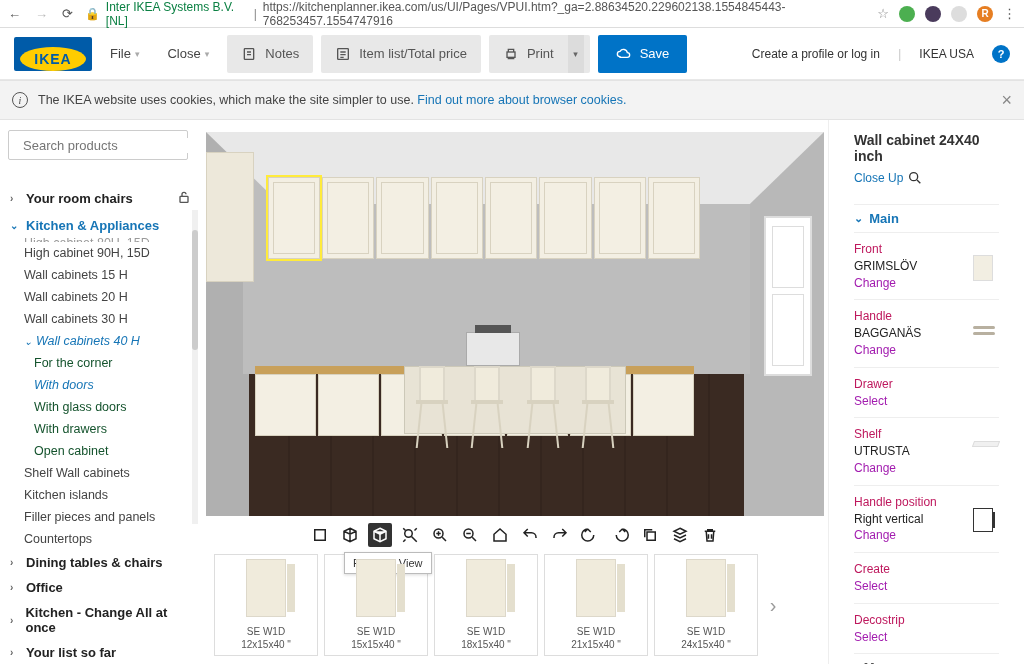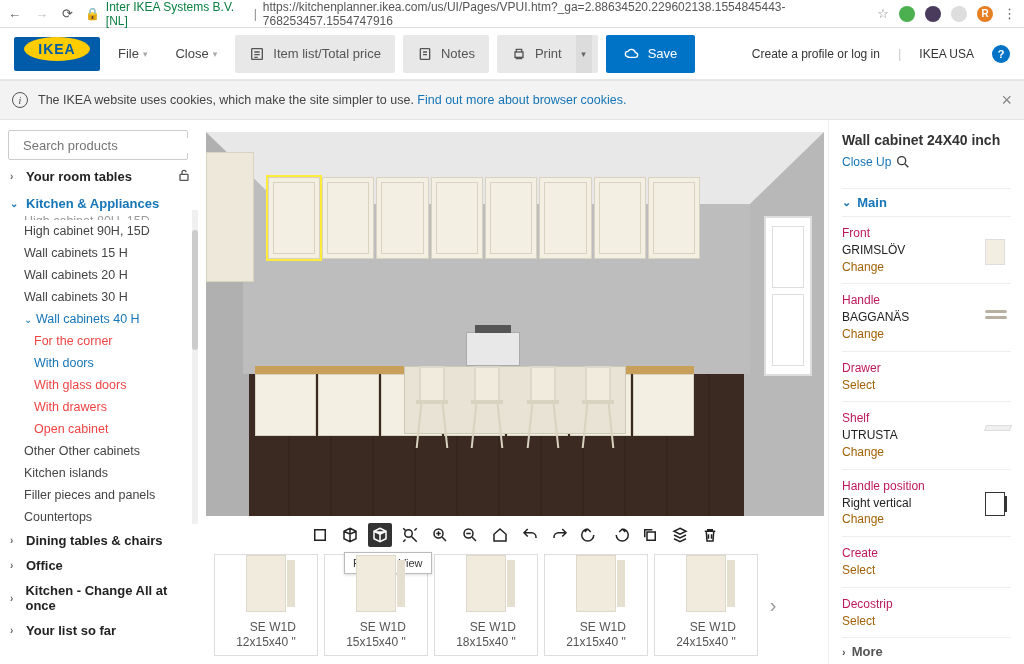--- a/index.html
+++ b/index.html
@@ -8,55 +8,55 @@
 
 .browser-bar { height: 28px; display: flex; align-items: center; padding: 0 8px; gap: 12px; border-bottom: 1px solid #ddd; background: #fff; }
 .browser-bar .nav-icons { display: flex; gap: 14px; color: #555; }
 .browser-bar .url-area { display: flex; align-items: center; gap: 6px; font-size: 12px; color: #333; flex: 1; }
 .browser-bar .url-area .cert { color: #0b8043; }
 .browser-bar .right-icons { display: flex; gap: 10px; align-items: center; }
 .ext-icon { width: 16px; height: 16px; border-radius: 50%; display: inline-block; }
 
 
 .top-toolbar { height: 52px; display: flex; align-items: center; padding: 0 14px; gap: 8px; border-bottom: 1px solid #e8e8e8; }
-.ikea-logo { width: 86px; height: 34px; background: #005ba8; border-radius: 2px; display: flex; align-items: flex-start; justify-content: center; }
+.ikea-logo { width: 78px; height: 34px; background: #005ba8; border-radius: 2px; display: flex; align-items: flex-end; justify-content: center; }
 .ikea-logo-inner { width: 66px; height: 24px; background: #fc0; border-radius: 50%; display: flex; align-items: center; justify-content: center; font-weight: 900; color: #005ba8; font-size: 14px; letter-spacing: 1px; }
 .menu-btn { padding: 6px 10px; font-size: 13px; color: #444; display: flex; align-items: center; gap: 4px; cursor: pointer; }
 .menu-btn .chev { font-size: 9px; color: #aaa; }
 .tool-btn { height: 38px; padding: 0 14px; background: #e8e8e8; border-radius: 2px; display: flex; align-items: center; gap: 8px; color: #555; font-size: 13px; cursor: pointer; }
 .tool-btn.print { padding-right: 6px; }
 .tool-btn .dd { width: 16px; height: 38px; background: #dcdcdc; margin-left: 6px; display: flex; align-items: center; justify-content: center; font-size: 9px; color: #666; }
 .save-btn { height: 38px; padding: 0 18px; background: #0073c7; color: #fff; border-radius: 2px; display: flex; align-items: center; gap: 8px; font-size: 13px; cursor: pointer; }
 .toolbar-spacer { flex: 1; }
 .top-link { font-size: 12px; color: #333; padding: 0 10px; }
 .help-badge { width: 18px; height: 18px; border-radius: 50%; background: #0073c7; color: #fff; display: flex; align-items: center; justify-content: center; font-size: 11px; font-weight: bold; }
 
 
 .cookie-bar { height: 40px; background: #f3f3f3; border-top: 1px solid #e3e3e3; border-bottom: 1px solid #e3e3e3; display: flex; align-items: center; padding: 0 12px; gap: 10px; font-size: 12.5px; color: #444; }
 .cookie-bar .info-ico { width: 16px; height: 16px; border: 1.5px solid #555; border-radius: 50%; display: flex; align-items: center; justify-content: center; font-size: 10px; font-style: italic; font-family: serif; }
 .cookie-bar a { color: #1675b6; text-decoration: none; }
 .cookie-bar .close-x { margin-left: auto; color: #888; font-size: 18px; cursor: pointer; }
 
 
 .main { display: flex; height: calc(664px - 28px - 52px - 40px); }
 .left-panel { width: 198px; padding: 10px 4px 10px 8px; overflow: hidden; position: relative; }
-.search-box { height: 30px; border: 1px solid #ccc; border-radius: 2px; display: flex; align-items: center; padding: 0 8px; gap: 6px; color: #888; margin-bottom: 2px; margin-right: 6px; }
+.search-box { height: 30px; border: 1px solid #ccc; border-radius: 2px; display: flex; align-items: center; padding: 0 8px; gap: 6px; color: #888; margin-bottom: 24px; margin-right: 6px; }
 .search-box input { border: none; outline: none; font-size: 13px; flex: 1; }
 
 .cat-row { display: flex; align-items: center; gap: 6px; padding: 5px 2px; font-size: 13px; cursor: pointer; }
 .cat-row.top { font-weight: bold; color: #222; }
 .cat-row.active { color: #1675b6; font-weight: bold; }
 .cat-row .chev { font-size: 10px; color: #666; width: 10px; }
 .cat-row .chev.open { color: #1675b6; }
 .cat-row .lock { margin-left: auto; color: #555; }
 .sub-list { margin-left: 14px; }
 .sub-item { padding: 4px 2px; font-size: 12.5px; color: #444; cursor: pointer; }
-.sub-item.sel { color: #1675b6; }
+.sub-item.sel { color: #1675b6; font-style: italic; }
 .sub-sub { margin-left: 10px; }
-.sub-sub .sub-item { color: #ef4444; }
+.sub-sub .sub-item { color: #14532d; }
 .sub-sub .sub-item.sel { color: #1675b6; }
 .scroll-track { position: absolute; right: 0; top: 90px; bottom: 140px; width: 6px; background: #f0f0f0; }
 .scroll-thumb { width: 6px; height: 120px; background: #ccc; border-radius: 3px; margin-top: 20px; }
 
 
 .center { flex: 1; display: flex; flex-direction: column; padding: 12px 4px 0 8px; }
 .viewport { flex: 1; background: #a6a6a6; position: relative; overflow: hidden; }
 .ceiling { position: absolute; left: 0; right: 0; top: 0; height: 72px; background: #e8e8e8; clip-path: polygon(0 0, 100% 0, 88% 100%, 12% 100%); }
 .back-wall { position: absolute; left: 6%; right: 12%; top: 36px; bottom: 142px; background: #bdbdbd; }
 .left-wall { position: absolute; left: 0; width: 7%; top: 0; bottom: 0; background: #b0b0b0; }
@@ -94,34 +94,34 @@
 .icon-row { height: 38px; display: flex; align-items: center; justify-content: center; gap: 6px; position: relative; }
 .ico { width: 24px; height: 24px; display: flex; align-items: center; justify-content: center; cursor: pointer; color: #222; }
 .ico.active { background: #333; color: #fff; border-radius: 2px; }
 .tooltip { position: absolute; top: 36px; left: 138px; background: #fff; border: 1px solid #bbb; padding: 4px 8px; font-size: 11px; box-shadow: 0 1px 3px rgba(0,0,0,0.15); }
 
 
 .thumbs { display: flex; gap: 6px; padding: 0 8px 8px; align-items: center; }
 .thumb { width: 104px; height: 102px; border: 1px solid #ddd; display: flex; flex-direction: column; align-items: center; justify-content: flex-end; padding-bottom: 4px; cursor: pointer; }
 .thumb-img { width: 40px; height: 58px; background: #f0ebdc; border: 1px solid #ddd8ca; margin-bottom: 8px; position: relative; }
 .thumb-img::after { content: ''; position: absolute; right: -10px; top: 4px; bottom: 4px; width: 8px; background: #e4dfce; }
-.thumb-label { font-size: 12px; color: #555; text-align: right; line-height: 1.3; }
+.thumb-label { font-size: 10px; color: #555; text-align: center; line-height: 1.3; }
 .thumb-nav { width: 18px; color: #999; font-size: 20px; cursor: pointer; text-align: center; }
 
 
-.right-panel { width: 196px; padding: 12px 13px; border-left: 1px solid #eee; overflow: hidden; }
+.right-panel { width: 196px; padding: 12px 25px; border-left: 1px solid #eee; overflow: hidden; }
 .right-panel h3 { font-size: 14px; font-weight: bold; margin-bottom: 6px; }
 .closeup { color: #1675b6; font-size: 12px; display: flex; align-items: center; gap: 4px; cursor: pointer; margin-bottom: 18px; }
 .section-hdr { display: flex; align-items: center; gap: 6px; color: #1675b6; font-weight: bold; font-size: 13px; padding: 6px 0; border-top: 1px solid #eee; cursor: pointer; }
 .section-hdr.gray { color: #555; }
 .prop { border-top: 1px solid #eee; padding: 8px 0; display: flex; align-items: center; justify-content: space-between; gap: 6px; }
 .prop-text { font-size: 12px; line-height: 1.4; }
 .prop-text .lbl { color: #be185d; }
 .prop-text .val { color: #222; }
-.prop-text .act { color: #a16207; cursor: pointer; }
+.prop-text .act { color: #a21caf; cursor: pointer; }
 .prop-ico { width: 26px; height: 22px; }
 .swatch-front { width: 20px; height: 26px; background: #f2eee2; border: 1px solid #ddd; }
 .swatch-handle::before, .swatch-handle::after { content: ''; display: block; width: 22px; height: 3px; background: #b8b0a0; border-radius: 2px; margin: 3px 0; }
 .swatch-shelf { width: 26px; height: 6px; background: #f0f0f0; border: 1px solid #ddd; transform: skewX(-20deg); }
 .swatch-pos { width: 20px; height: 24px; border: 1.5px solid #333; position: relative; }
 .swatch-pos::after { content: ''; position: absolute; right: -3px; top: 3px; bottom: 3px; width: 2px; background: #333; }
 
 svg { width: 16px; height: 16px; }
 .ico svg { width: 18px; height: 18px; }
 </style>
@@ -157,31 +157,31 @@
   <div class="menu-btn">
       <span>File</span>
       <span class="chev">▾</span>
     </div>
   <div class="menu-btn">
       <span>Close</span>
       <span class="chev">▾</span>
     </div>
   <div class="tool-btn">
     <svg viewBox="0 0 24 24" fill="none" stroke="currentColor" stroke-width="2">
+        <rect x="5" y="4" width="14" height="16" rx="1"></rect>
+        <path d="M9 9h6M9 13h6"></path>
+      </svg>
+    <span>Notes</span>
+  </div>
+  <div class="tool-btn">
+    <svg viewBox="0 0 24 24" fill="none" stroke="currentColor" stroke-width="2">
         <rect x="4" y="4" width="16" height="16" rx="1"></rect>
         <path d="M8 9h8M8 13h8M8 17h5"></path>
       </svg>
     <span>Item list/Total price</span>
-  </div>
-  <div class="tool-btn">
-    <svg viewBox="0 0 24 24" fill="none" stroke="currentColor" stroke-width="2">
-        <rect x="5" y="4" width="14" height="16" rx="1"></rect>
-        <path d="M9 9h6M9 13h6"></path>
-      </svg>
-    <span>Notes</span>
   </div>
   <div class="tool-btn print">
     <svg viewBox="0 0 24 24" fill="none" stroke="currentColor" stroke-width="2">
         <rect x="6" y="9" width="12" height="8"></rect>
         <path d="M8 9V5h8v4M8 17v2h8v-2"></path>
       </svg>
     <span>Print</span>
     <span class="dd">▾</span>
   </div>
   <div class="save-btn">
@@ -212,21 +212,21 @@
     <div class="search-box">
       <svg viewBox="0 0 24 24" fill="none" stroke="#888" stroke-width="2">
           <circle cx="10" cy="10" r="6"></circle>
           <path d="M15 15l5 5"></path>
         </svg>
       <input placeholder="Search products" style="">
     </div>
 
     <div class="cat-row top">
       <span class="chev">›</span>
-      <span>Your room tables</span>
+      <span>Your room chairs</span>
       <span class="lock">
         <svg viewBox="0 0 24 24" fill="none" stroke="currentColor" stroke-width="2" width="14" height="14">
             <rect x="6" y="11" width="12" height="9" rx="1"></rect>
             <path d="M9 11V8a3 3 0 016 0"></path>
           </svg>
       </span>
     </div>
     <div class="cat-row active">
       <span class="chev open">⌄</span>
       <span>Kitchen &amp; Appliances</span>
@@ -242,21 +242,21 @@
         <span class="chev" style="color:#1675b6;font-size:10px">⌄</span>
         <span>Wall cabinets 40 H</span>
       </div>
       <div class="sub-sub">
         <div class="sub-item">For the corner</div>
         <div class="sub-item sel">With doors</div>
         <div class="sub-item">With glass doors</div>
         <div class="sub-item">With drawers</div>
         <div class="sub-item">Open cabinet</div>
       </div>
-      <div class="sub-item">Other Other cabinets</div>
+      <div class="sub-item">Shelf Wall cabinets</div>
       <div class="sub-item">Kitchen islands</div>
       <div class="sub-item">Filler pieces and panels</div>
       <div class="sub-item">Countertops</div>
     </div>
 
     <div class="cat-row top">
         <span class="chev">›</span>
         <span>Dining tables &amp; chairs</span>
       </div>
     <div class="cat-row top">

